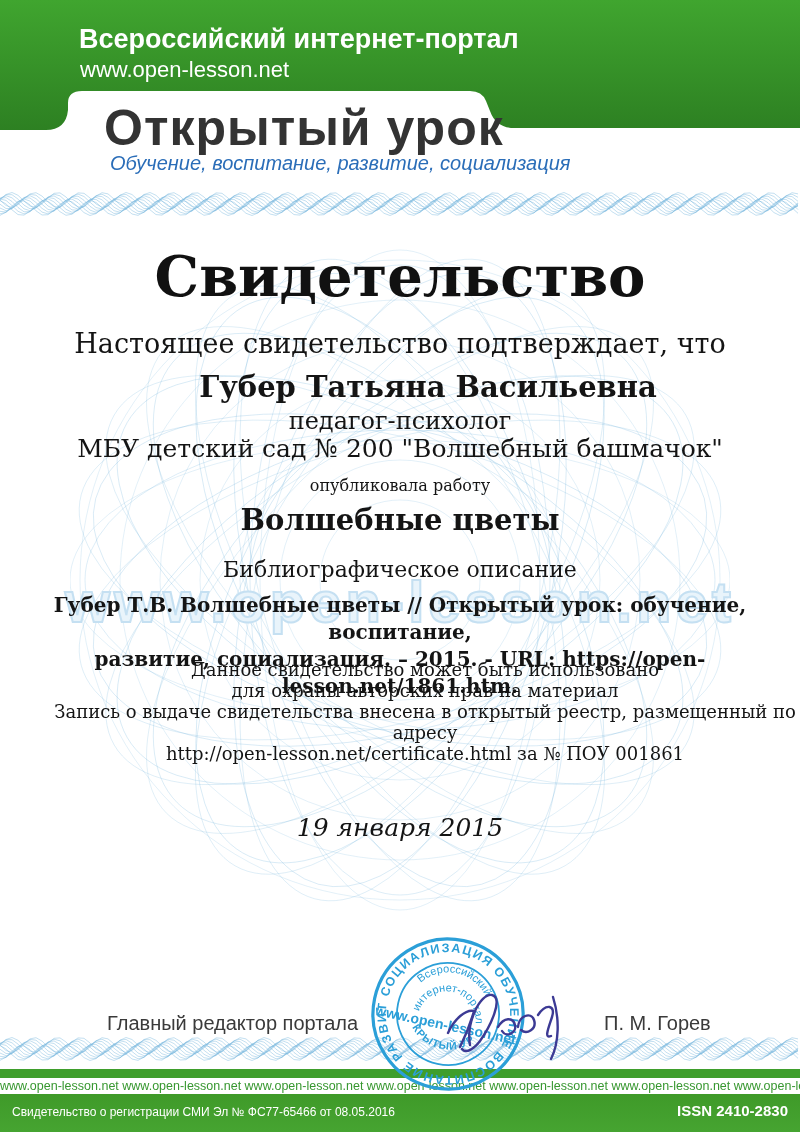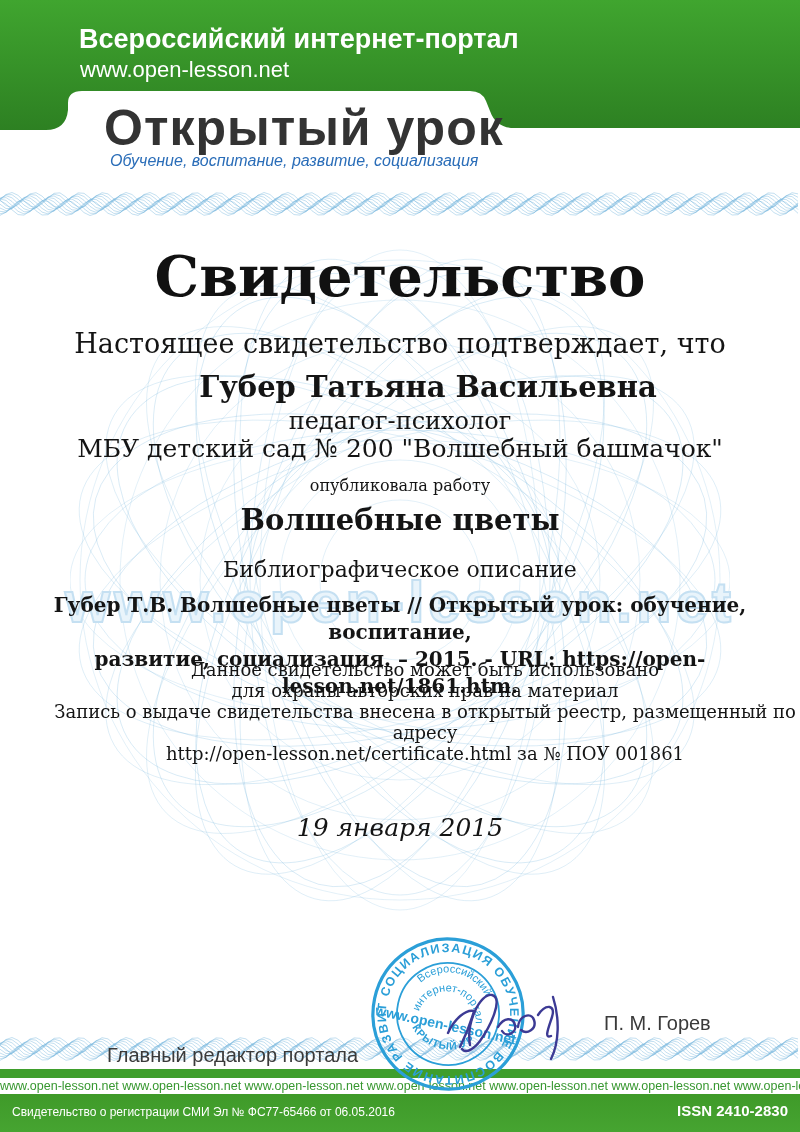--- a/index.html
+++ b/index.html
@@ -4,21 +4,21 @@
 <style>
   html,body{margin:0;padding:0;background:#fff;}
   .page{position:relative;width:800px;height:1132px;overflow:hidden;background:#ffffff;
         font-family:"Liberation Sans",sans-serif;}
   
   .hdr-svg{position:absolute;left:0;top:0;z-index:5;}
   .hdr-line1{position:absolute;left:79px;top:24px;font-size:27px;font-weight:bold;color:#ffffff;z-index:6;}
   .hdr-line2{position:absolute;left:80px;top:57px;font-size:22px;color:#ffffff;z-index:6;}
   .brand-title{position:absolute;left:104px;top:99px;font-size:50px;font-weight:600;color:#333333;
                letter-spacing:1px;z-index:6;}
-  .brand-sub{position:absolute;left:110px;top:152px;font-size:16px;font-style:italic;color:#2a6db8;z-index:6;}
+  .brand-sub{position:absolute;left:110px;top:152px;font-size:20px;font-style:italic;color:#2a6db8;z-index:6;}
   
   .band{position:absolute;left:0;z-index:1;}
   .rosette{position:absolute;left:70px;top:225px;z-index:0;}
   .wm-url{position:absolute;left:0;top:568px;width:800px;text-align:center;z-index:1;
           font-size:58px;font-weight:bold;letter-spacing:4px;color:#e9f4fb;
           -webkit-text-stroke:2px #c5e0f2;}
   
   .ser{font-family:"DejaVu Serif","Liberation Serif",serif;color:#141414;position:absolute;left:0;
        width:800px;text-align:center;z-index:2;}
   .cert-title{top:243px;font-size:56px;font-weight:bold;color:#111;text-align:center;}
@@ -26,21 +26,21 @@
   .name{top:370px;font-size:29px;font-weight:bold;margin-left:28px;}
   .role{top:407px;font-size:24px;}
   .org{top:434px;font-size:25px;}
   .action{top:476px;font-size:16px;}
   .work{top:503px;font-size:29px;font-weight:bold;}
   .bibhead{top:557px;font-size:22px;}
   .bib{top:592px;font-size:20px;font-weight:bold;line-height:27px;}
   .usage{top:659px;font-size:18px;line-height:21px;padding-left:25px;}
   .cdate{top:766px;font-size:25px;font-style:italic;margin-top:47px;}
   
-  .editor-label{position:absolute;left:107px;top:1044px;font-size:20px;color:#3a3a3a;z-index:2;}
+  .editor-label{position:absolute;left:107px;top:1012px;font-size:20px;color:#3a3a3a;z-index:2;}
   .editor-name{position:absolute;left:604px;top:1012px;font-size:20px;color:#3a3a3a;z-index:4;}
   .stamp-wrap{position:absolute;left:368px;top:934px;width:160px;height:160px;
               transform:rotate(12deg);z-index:3;}
   .sig-svg{position:absolute;left:440px;top:975px;z-index:4;}
   
   .f-bar1{position:absolute;left:0;top:1069px;width:800px;height:9px;background:#3f9e2c;z-index:2;}
   .f-strip{position:absolute;left:0;top:1078px;width:800px;height:16px;background:#ffffff;z-index:2;
            overflow:hidden;white-space:nowrap;font-size:12.5px;line-height:16px;color:#37972f;}
   .f-strip span{padding-left:-8px;}
   .f-bar2{position:absolute;left:0;top:1094px;width:800px;height:38px;z-index:2;
@@ -192,16 +192,16 @@
       <path d="M58,52 c6,-10 15,-10 17,-2 c2,8 -9,13 -13,6"></path>
       <path d="M78,52 c1,-11 13,-16 16,-7 c3,9 -7,15 -13,10"></path>
       <path d="M98,40 c8,-12 18,-10 14,2 c-4,12 -8,22 -1,19"></path>
       <path d="M113,22 c7,22 6,46 -2,62"></path>
     </g>
   </svg>
 
   <div class="f-bar1"></div>
   <div class="f-strip"><span id="repeatUrls">www.open-lesson.net  www.open-lesson.net  www.open-lesson.net  www.open-lesson.net  www.open-lesson.net  www.open-lesson.net  www.open-lesson.net  www.open-lesson.net  www.open-lesson.net</span></div>
   <div class="f-bar2"></div>
-  <div class="f-reg">Свидетельство о регистрации СМИ Эл № ФС77-65466 от 06.05.2016</div>
+  <div class="f-reg">Свидетельство о регистрации СМИ Эл № ФС77-65466 от 08.05.2016</div>
   <div class="f-issn">ISSN 2410-2830</div>
 
 </div>
 
 </body></html>

